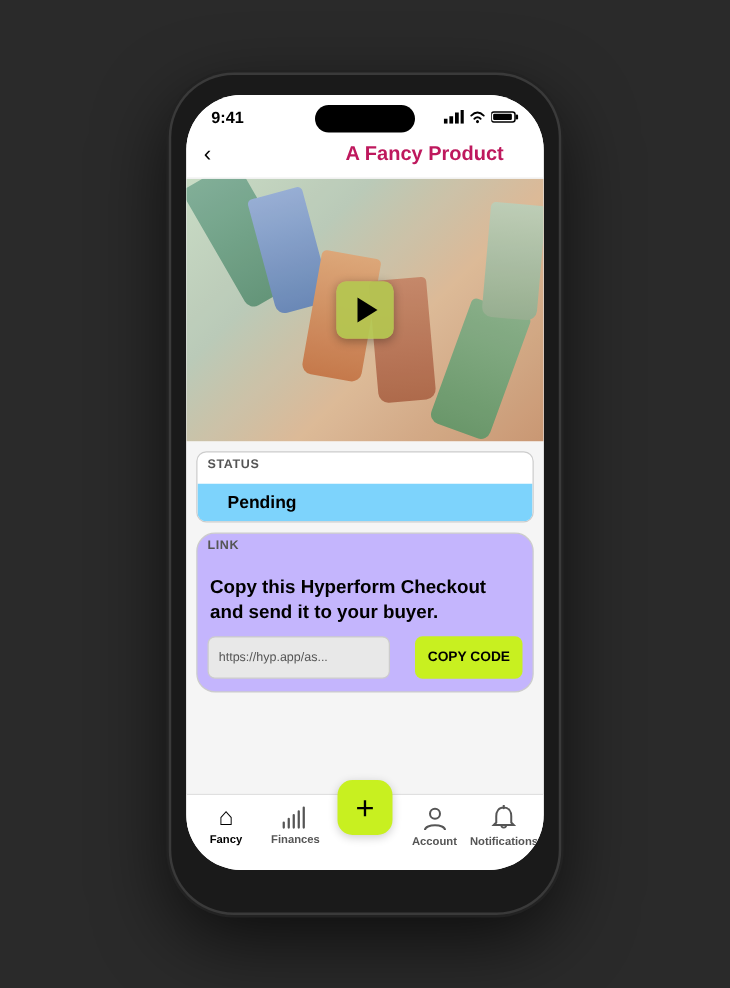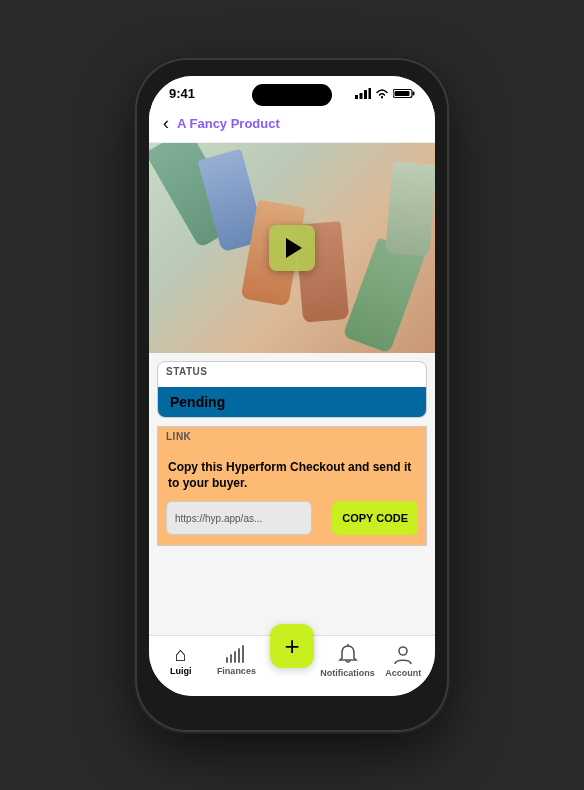--- a/index.html
+++ b/index.html
@@ -107,25 +107,25 @@
       border-bottom: 1px solid #eee;
       flex-shrink: 0;
     }
     .back-btn {
       font-size: 18px;
       color: #000;
       cursor: pointer;
       margin-right: 8px;
     }
     .header-title {
-      font-size: 13px;
+      font-size: 16px;
       font-weight: 600;
-      color: #8b5cf6;
+      color: #be185d;
       flex: 1;
-      text-align: left;
+      text-align: right;
       margin-right: 18px;
     }
 
     
     .scroll-content {
       flex: 1;
       overflow-y: auto;
       background: #f5f5f5;
       scrollbar-width: none;
     }
@@ -230,45 +230,45 @@
       overflow: hidden;
     }
     .card-label {
       font-size: 10px;
       font-weight: 600;
       color: #555;
       padding: 4px 8px 10px;
       letter-spacing: 0.5px;
     }
     .status-pending-row {
-      padding: 6px 12px;
-      background: #0369a1;
+      padding: 6px 24px;
+      background: #7dd3fc;
     }
     .status-pending-text {
       font-size: 14px;
       font-weight: 700;
       color: #000;
     }
     .status-description {
       padding: 8px;
       font-size: 11.5px;
       color: #333;
       line-height: 1.4;
     }
 
     
     .link-card {
       margin: 8px 8px 8px;
-      background: #fdba74;
+      background: #c4b5fd;
       border: 1.5px solid #ccc;
-      border-radius: 0;
+      border-radius: 15px;
       overflow: hidden;
     }
     .link-card-title {
-      font-size: 12px;
+      font-size: 15px;
       font-weight: 600;
       color: #000;
       padding: 8px 10px 4px;
       line-height: 1.3;
     }
     .link-row {
       display: flex;
       align-items: center;
       padding: 6px 8px 10px;
       gap: 20px;
@@ -433,46 +433,46 @@
           </div>
           <button class="copy-btn">COPY CODE</button>
         </div>
       </div>
 
     </div>
 
     <div class="bottom-nav">
       <div class="nav-item">
         <span class="nav-icon active">⌂</span>
-        <span class="nav-label active">Luigi</span>
+        <span class="nav-label active">Fancy</span>
       </div>
       <div class="nav-item">
         <svg width="22" height="20" viewBox="0 0 22 20" fill="none">
           <path d="M2 14 L2 18 M6 11 L6 18 M10 8 L10 18 M14 5 L14 18 M18 2 L18 18" stroke="#555" stroke-width="1.8" stroke-linecap="round"></path>
         </svg>
         <span class="nav-label">Finances</span>
       </div>
       <div class="nav-item" style="visibility:hidden;">
         <span style="font-size:20px;">+</span>
+      </div>
+      <div class="nav-item">
+        <svg width="20" height="22" viewBox="0 0 20 22" fill="none">
+          <circle cx="10" cy="7" r="4" stroke="#555" stroke-width="1.6"></circle>
+          <path d="M2 20 C2 15 18 15 18 20" stroke="#555" stroke-width="1.6" fill="none"></path>
+        </svg>
+        <span class="nav-label">Account</span>
       </div>
       <div class="nav-item">
         <svg width="20" height="22" viewBox="0 0 20 22" fill="none">
           <path d="M10 2 C6 2 4 5 4 9 L4 14 L2 16 L18 16 L16 14 L16 9 C16 5 14 2 10 2Z" stroke="#555" stroke-width="1.6" fill="none"></path>
           <path d="M8 16 Q8 18 10 18 Q12 18 12 16" stroke="#555" stroke-width="1.4" fill="none"></path>
           <line x1="10" y1="0" x2="10" y2="2.5" stroke="#555" stroke-width="1.6" stroke-linecap="round"></line>
         </svg>
         <span class="nav-label">Notifications</span>
       </div>
-      <div class="nav-item">
-        <svg width="20" height="22" viewBox="0 0 20 22" fill="none">
-          <circle cx="10" cy="7" r="4" stroke="#555" stroke-width="1.6"></circle>
-          <path d="M2 20 C2 15 18 15 18 20" stroke="#555" stroke-width="1.6" fill="none"></path>
-        </svg>
-        <span class="nav-label">Account</span>
-      </div>
 
       <div class="fab">
         <span class="fab-plus">+</span>
       </div>
     </div>
 
   </div>
 </div>
 
 </body></html>

